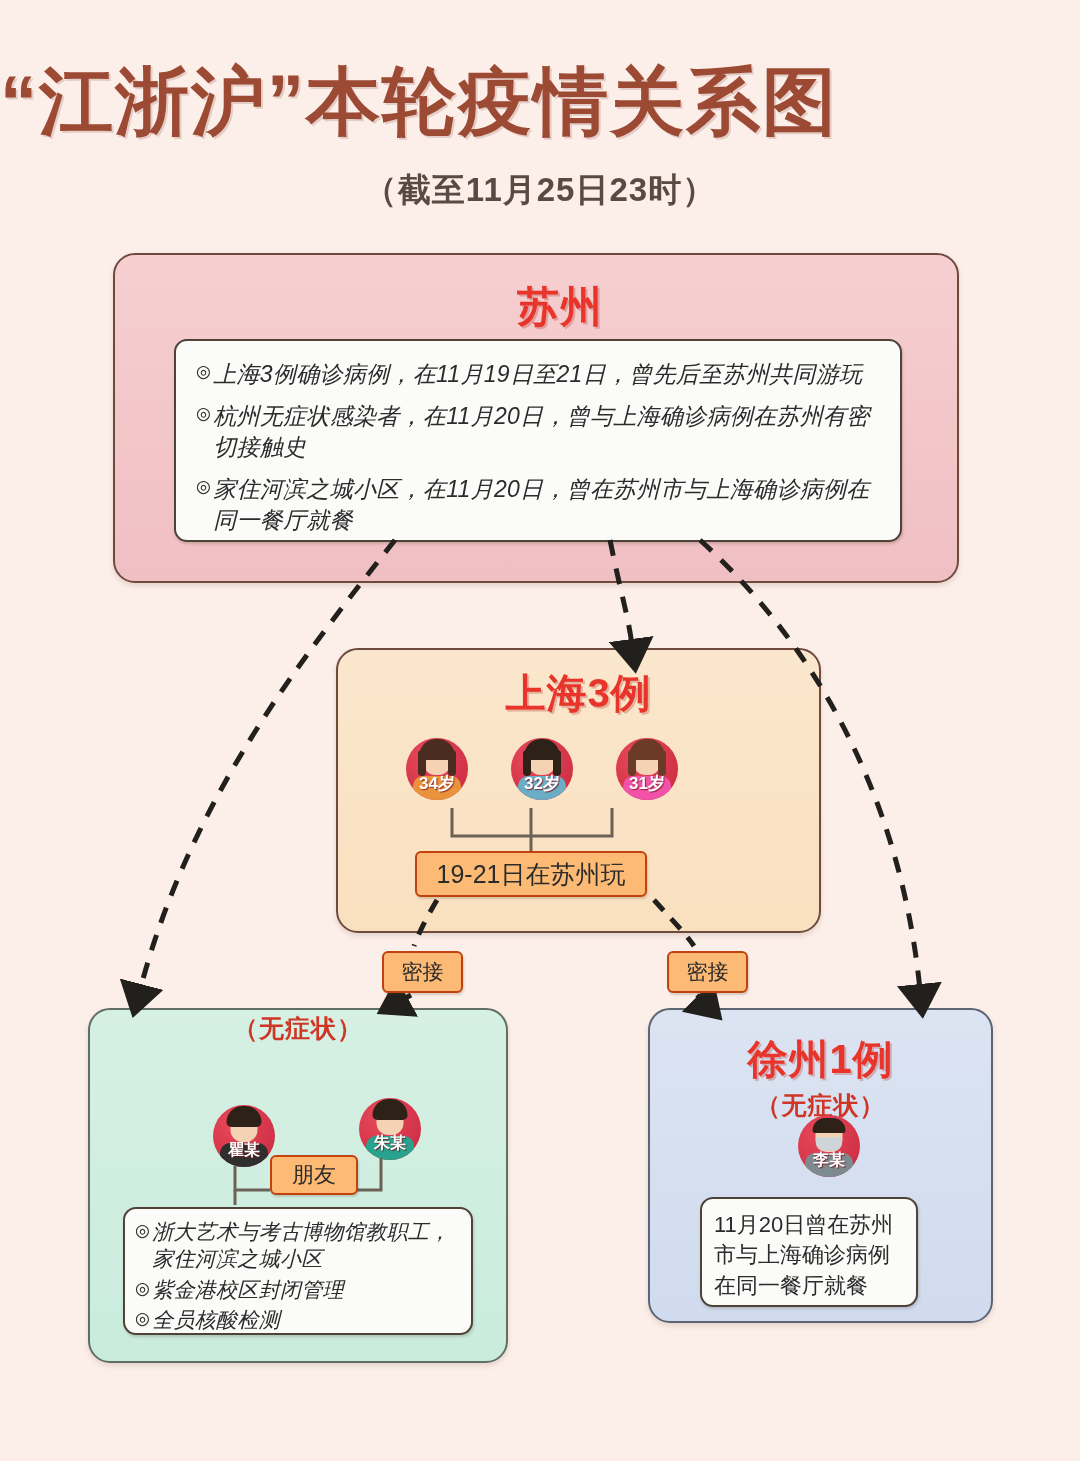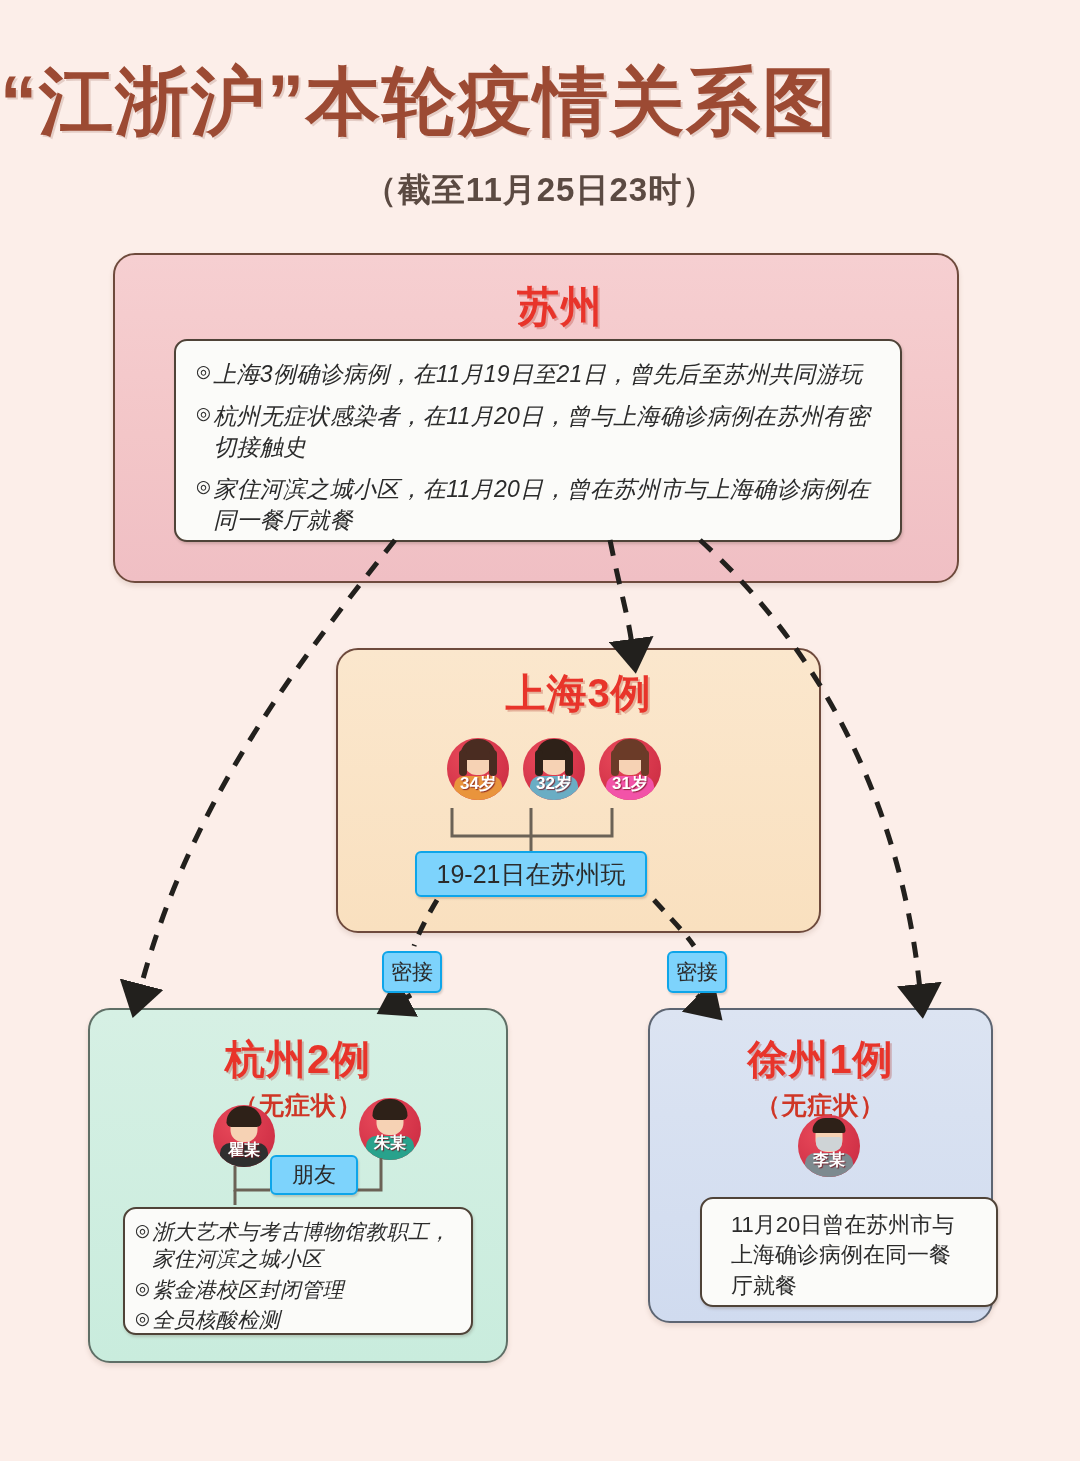--- a/index.html
+++ b/index.html
@@ -191,60 +191,60 @@
     left: 50%; top: 22px;
     transform: translateX(-50%);
     width: 26px; height: 14px;
     border-radius: 3px 3px 8px 8px;
     background: #cfd4d6;
   }
 
   
   .tag {
     position: absolute;
-    background: #7dd3fc;
-    border: 2px solid #0ea5e9;
+    background: #fdba74;
+    border: 2px solid #c2410c;
     border-radius: 6px;
     font-size: 23px;
     color: #2b2b2b;
     display: flex;
     align-items: center;
     justify-content: center;
     box-shadow: 1px 2px 2px rgba(80,60,45,0.2);
     z-index: 6;
   }
   #tag-shanghai-trip {
     left: 415px; top: 851px; width: 232px; height: 46px;
     font-size: 25px;
   }
   #tag-friend {
     left: 270px; top: 1155px; width: 88px; height: 40px;
     font-size: 22px;
   }
   .tag-mijie {
-    width: 60px; height: 42px;
+    width: 81px; height: 42px;
     font-size: 21px;
   }
   #tag-mijie-left  { left: 382px; top: 951px; }
   #tag-mijie-right { left: 667px; top: 951px; }
 
   #hangzhou-panel {
     position: absolute;
     left: 33px; top: 197px; width: 350px; height: 128px;
     padding: 9px 10px 6px 10px;
   }
   #hangzhou-panel .bullet-line {
     font-size: 21px;
     margin-bottom: 3px;
     line-height: 1.3;
   }
   #xuzhou-panel {
     position: absolute;
-    left: 50px; top: 187px; width: 298px; height: 110px;
-    padding: 11px 29px;
+    left: 50px; top: 187px; width: 218px; height: 110px;
+    padding: 11px 12px;
     font-size: 22px;
     color: #2b2b2b;
     line-height: 1.38;
   }
 
   
   #arrows {
     position: absolute;
     left: 0; top: 0;
     width: 1080px; height: 1461px;
@@ -274,21 +274,21 @@
       <div class="bullet-line">
         <span class="bullet-mark">◎</span>
         <span class="bullet-text">家住河滨之城小区，在11月20日，曾在苏州市与上海确诊病例在同一餐厅就餐</span>
       </div>
     </div>
   </div>
 
   <div class="card" id="card-shanghai">
     <div class="card-heading">上海3例</div>
 
-    <div class="avatar-row" style="left:12px; top:88px; width:408px;">
+    <div class="avatar-row" style="left:0; top:88px; width:408px;gap:29px;">
       <div class="avatar">
         <div class="disc">
           <div class="body" style="background:#e9943c"></div>
           <div class="head"></div>
           <div class="hair"></div>
           <div class="hair-side-l"></div>
           <div class="hair-side-r"></div>
         </div>
         <div class="agelabel">34岁</div>
       </div>
@@ -314,21 +314,20 @@
       </div>
     </div>
   </div>
 
   <div class="tag" id="tag-shanghai-trip">19-21日在苏州玩</div>
 
   <div class="tag tag-mijie" id="tag-mijie-left">密接</div>
   <div class="tag tag-mijie" id="tag-mijie-right">密接</div>
 
   <div class="card" id="card-hangzhou">
-    <div class="card-heading">杭州2例</div>
     <div class="card-subheading">（无症状）</div>
 
     <div class="avatar" style="position:absolute; left:116px; top:95px;">
       <div class="disc">
         <div class="body" style="background:#2f2f2f"></div>
         <div class="head"></div>
         <div class="beard"></div>
         <div class="hair" style="background:#2e2118"></div>
       </div>
       <div class="namelabel">瞿某</div>

